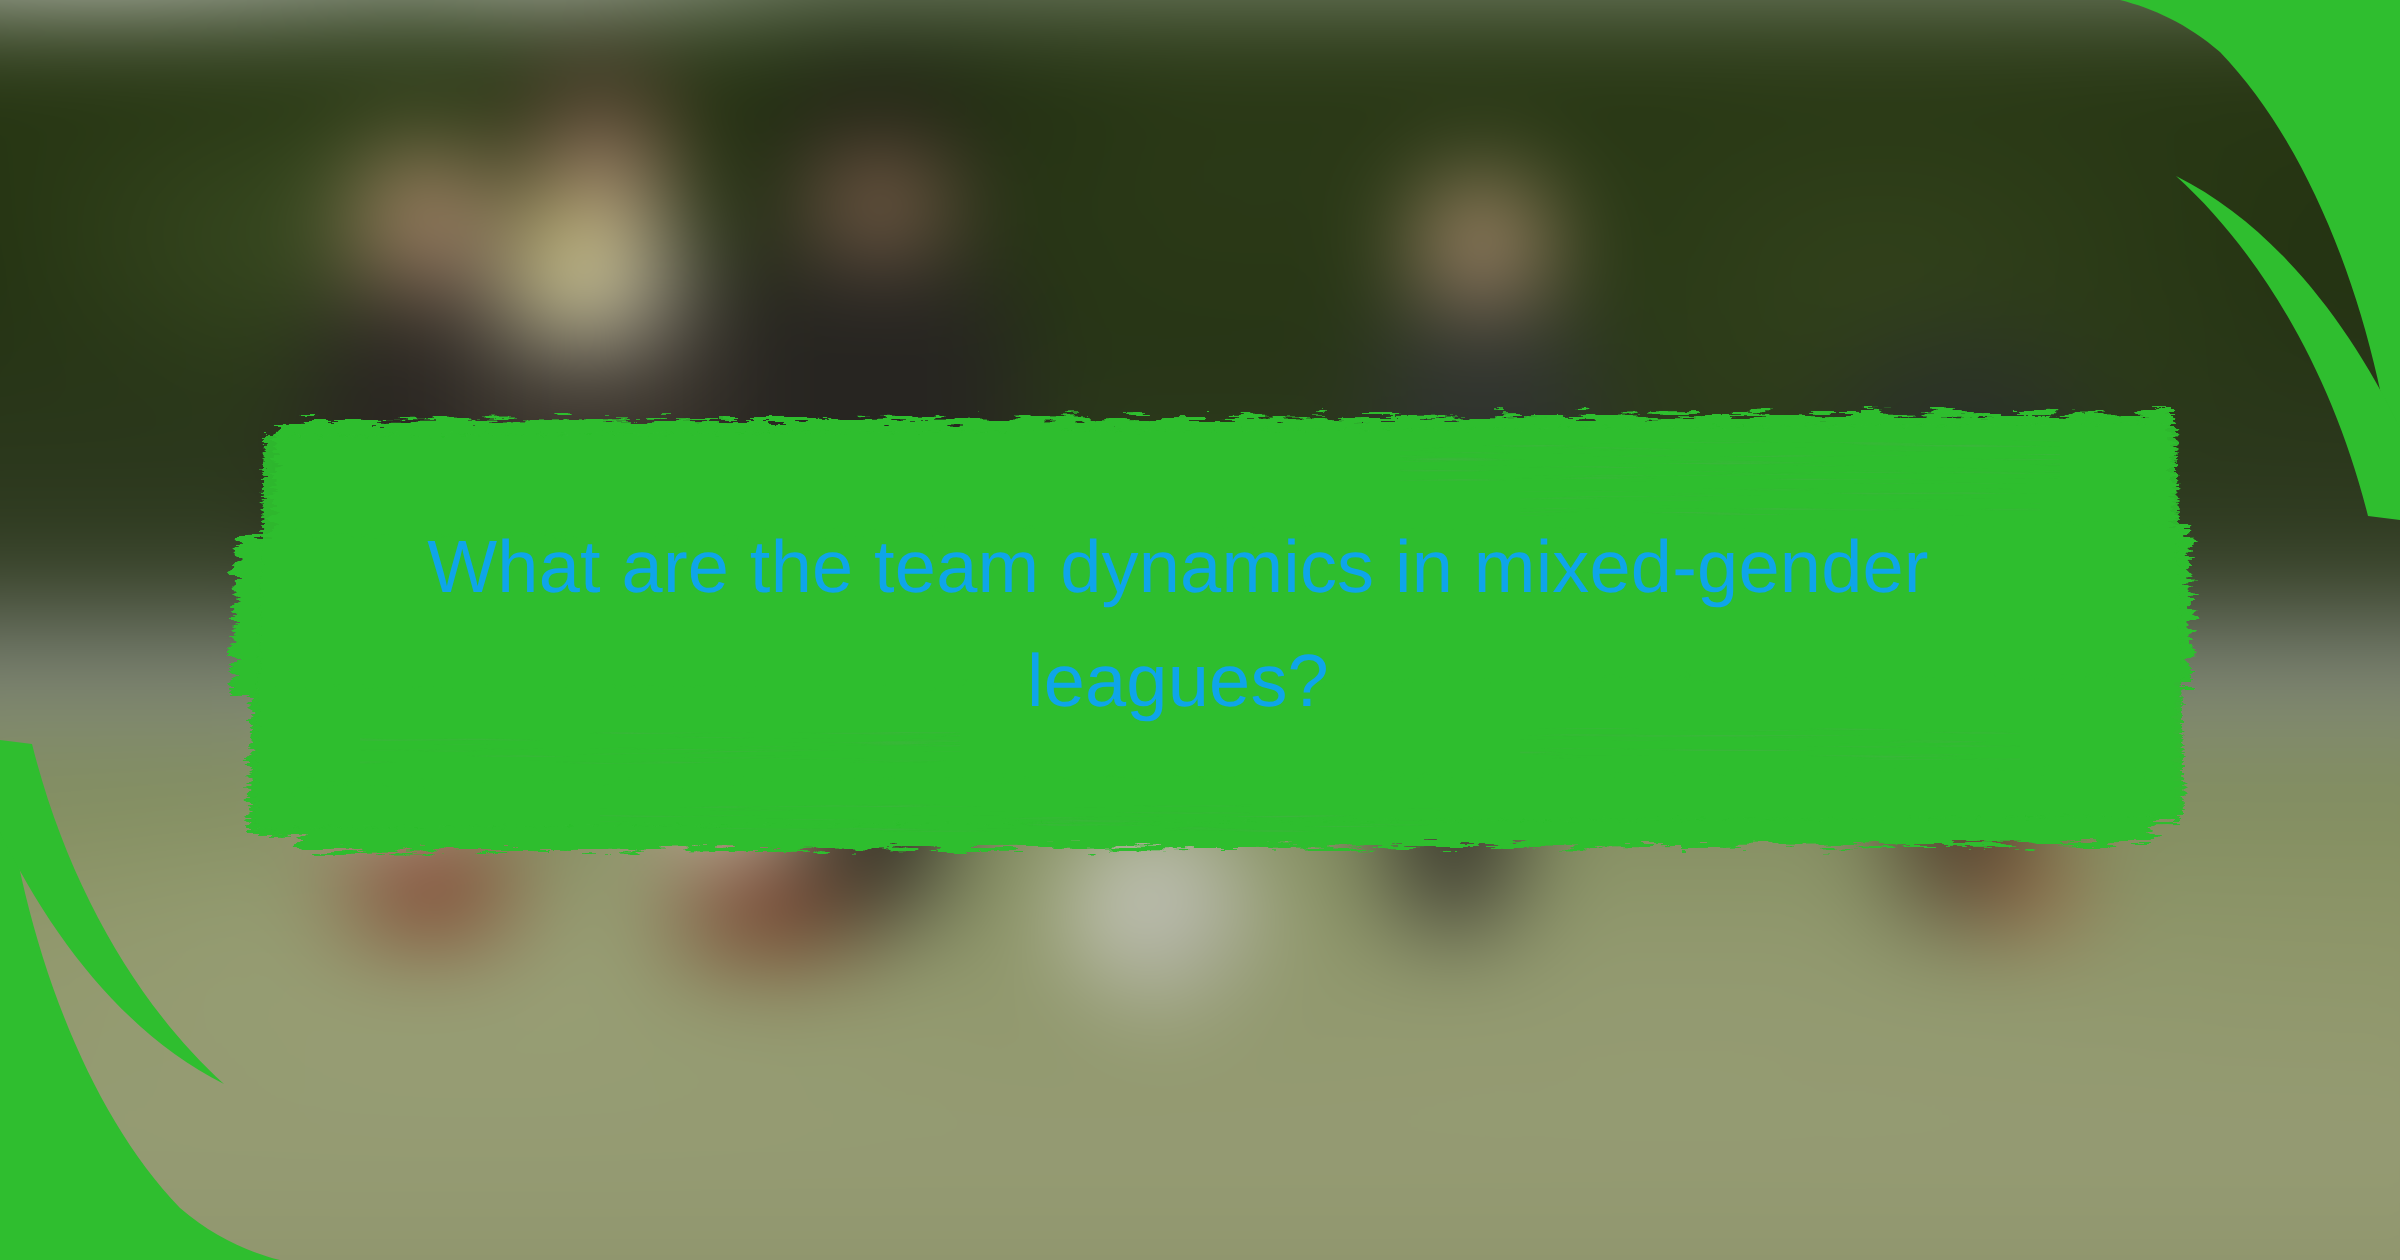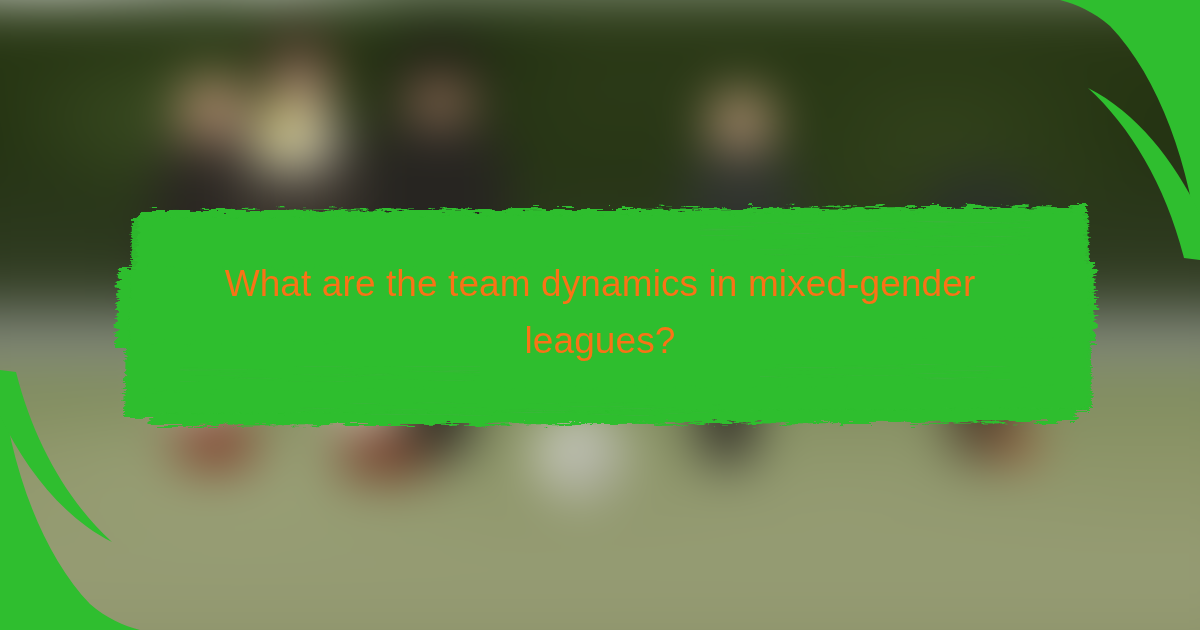--- a/index.html
+++ b/index.html
@@ -123,29 +123,29 @@
   }
   .banner-svg {
     position: absolute;
     left: 0; top: 0;
     width: 1200px;
     height: 232px;
   }
 
   .headline {
     position: absolute;
-    left: 160px;
+    left: 149px;
     top: 0;
     width: 880px;
     height: 232px;
     display: flex;
     align-items: center;
     justify-content: center;
     text-align: center;
-    color: #f97316;
+    color: #0ea5e9;
     font-size: 37px;
     font-weight: 400;
     line-height: 1.55;
     letter-spacing: 0.1px;
     padding: 0 10px;
     box-sizing: border-box;
     z-index: 4;
   }
 </style>
 </head>

